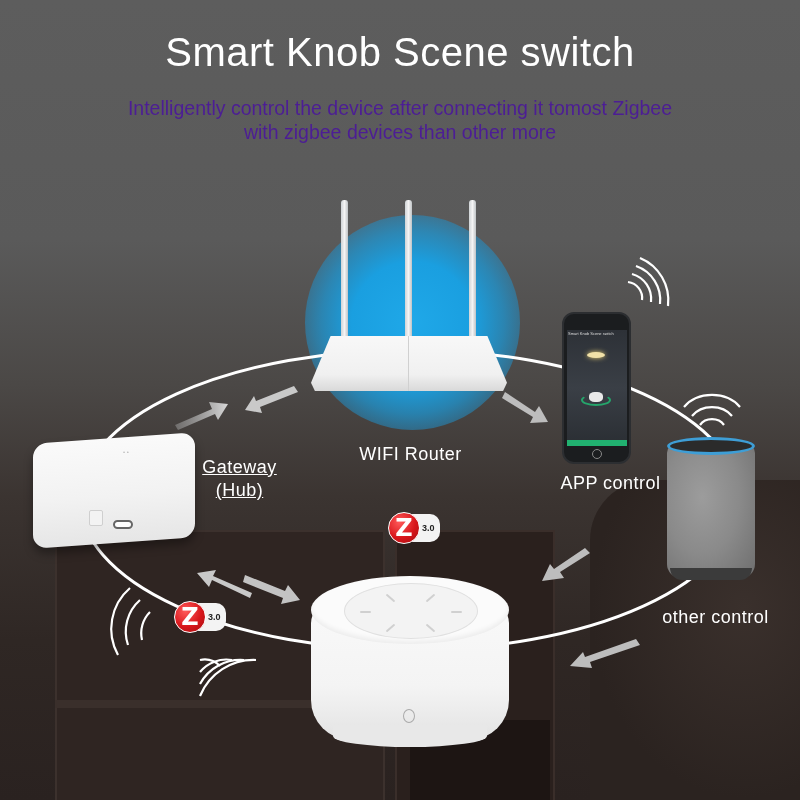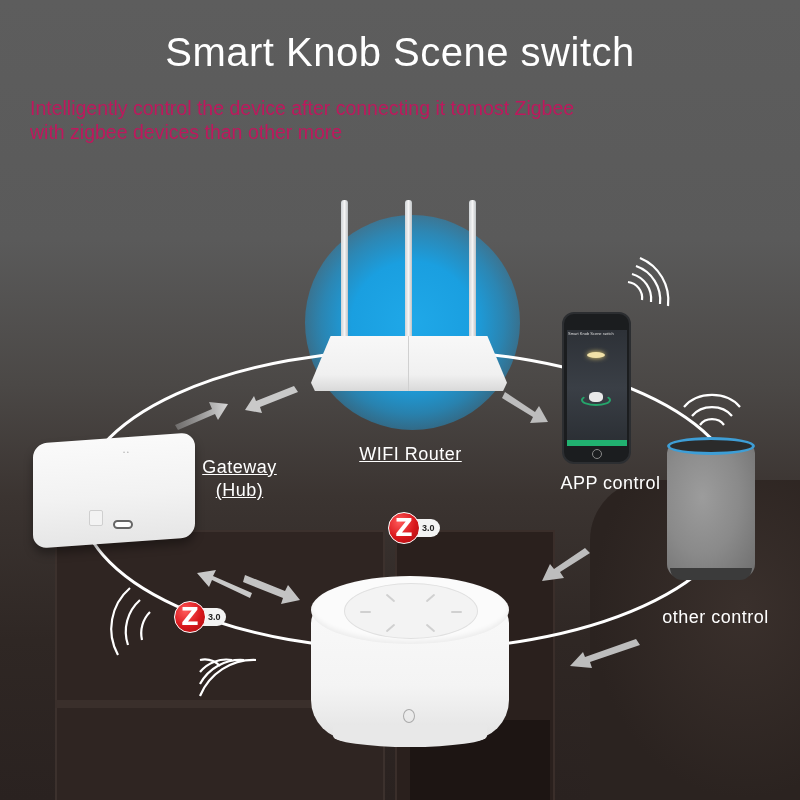--- a/index.html
+++ b/index.html
@@ -16,29 +16,29 @@
   .cab-right { left: 395px; top: 530px; width: 160px; height: 280px; background: #2a201d; border: 2px solid #3a2e2a; }
   .cab-inner { left: 410px; top: 720px; width: 140px; height: 80px; background: #1d1513; }
   .curtain { left: 590px; top: 480px; width: 220px; height: 320px; background: radial-gradient(ellipse at 70% 40%, #3a302c 0%, #2b2320 70%); border-radius: 60px 0 0 0; }
   .shelf { left: 55px; top: 700px; width: 330px; height: 8px; background: #3a2f2b; }
 
   .title {
     position: absolute; top: 30px; left: 0; width: 800px; text-align: center;
     font-size: 40px; font-weight: 400; letter-spacing: 0.5px; color: #fff;
   }
   .subtitle {
-    position: absolute; top: 96px; left: 30px; width: 740px; text-align: left;
-    font-size: 19.5px; line-height: 24px; color: #be185d;
+    position: absolute; top: 96px; left: 30px; width: 740px; text-align: center;
+    font-size: 19.5px; line-height: 24px; color: #4c1d95;
   }
 
   svg.overlay { position: absolute; left: 0; top: 0; width: 800px; height: 800px; }
 
   .label { position: absolute; font-size: 18px; color: #fff; letter-spacing: 0.5px; text-align: center; line-height: 23px; }
   .lbl-gateway { left: 192px; top: 456px; width: 95px; text-decoration: underline; }
-  .lbl-router { left: 348px; top: 443px; width: 125px; text-decoration: underline; }
+  .lbl-router { left: 348px; top: 443px; width: 125px; }
   .lbl-app { left: 548px; top: 472px; width: 125px; }
   .lbl-voice { left: 648px; top: 606px; width: 135px; }
 
   
   .router-glow {
     position: absolute; left: 305px; top: 215px; width: 215px; height: 215px; border-radius: 50%;
     background: radial-gradient(circle, #1fa8e8 0%, #1a9fe0 40%, rgba(30,150,210,0.75) 60%, rgba(40,130,180,0.35) 80%, rgba(60,100,130,0) 100%);
   }
   .antenna { position: absolute; width: 7px; height: 140px; background: linear-gradient(90deg, #cfd3d6, #f4f4f4, #bfc3c6); border-radius: 3px; top: 200px; }
   .ant1 { left: 341px; } .ant2 { left: 405px; } .ant3 { left: 469px; }
@@ -98,21 +98,21 @@
   .zig { position: absolute; display: flex; align-items: center; }
   .zig-circle {
     width: 32px; height: 32px; border-radius: 50%;
     background: radial-gradient(circle at 35% 30%, #ff5a5a 0%, #d8161b 55%, #a30d10 100%);
     position: relative; z-index: 2; border: 1px solid #fff;
     font-family: "DejaVu Sans", sans-serif; font-weight: 700; font-size: 24px; color: #fff;
     display: flex; align-items: center; justify-content: center; line-height: 1;
   }
   .zig-pill {
     margin-left: -8px; padding: 2px 5px 2px 10px; background: #f3f3f3; border-radius: 0 10px 10px 0;
-    font-size: 9px; color: #222; font-weight: 700; height: 18px; display: flex; align-items: center;
+    font-size: 9px; color: #222; font-weight: 700; height: 28px; display: flex; align-items: center;
   }
   .zig1 { left: 388px; top: 512px; }
   .zig2 { left: 174px; top: 601px; }
 </style>
 </head>
 <body>
 
 <div class="bg-shape curtain"></div>
 <div class="bg-shape cab-left"></div>
 <div class="bg-shape shelf"></div>

